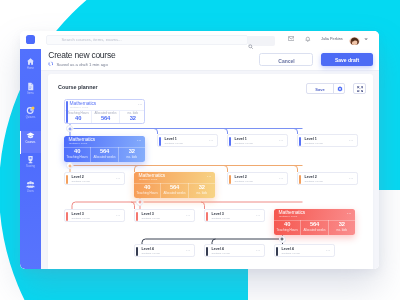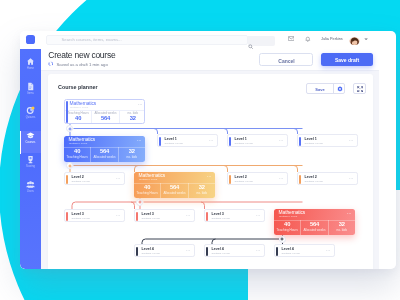--- a/index.html
+++ b/index.html
@@ -5,21 +5,21 @@
   html,body{margin:0;padding:0;background:#fff;}
   body{width:400px;height:300px;overflow:hidden;font-family:"Liberation Sans",sans-serif;
        -webkit-font-smoothing:antialiased;}
   #stage{position:relative;width:400px;height:300px;overflow:hidden;background:#fff;}
   #teal{position:absolute;left:-1px;top:-60px;width:500px;height:500px;}
   #shadowblock{position:absolute;left:248px;top:268px;width:152px;height:32px;background:#fff;}
 
   
   #win{position:absolute;left:20px;top:31px;width:359px;height:238px;background:#fff;
        border-radius:5px;box-shadow:0 18px 34px rgba(125,135,165,.26),0 4px 10px rgba(125,135,165,.10);
-       overflow:hidden;padding-left:17px;}
+       overflow:hidden;}
 
   
   #topbar{position:absolute;left:0;top:0;width:359px;height:18px;background:#fff;}
   #logo{position:absolute;left:6px;top:4px;width:8.5px;height:8.5px;border-radius:2.6px;background:#4c6bfb;}
   #searchwrap{position:absolute;left:26px;top:3.5px;width:202px;height:10px;background:#fafbfd;
               border:0.5px solid #f0f2f7;border-radius:2px;box-sizing:border-box;}
   #searchtxt{position:absolute;left:14.5px;top:1.7px;font-size:4.2px;color:#bcc0cd;letter-spacing:.02px;}
   #searchbtn{position:absolute;left:201px;top:0px;width:27px;height:10px;background:#f2f3f7;
              border-radius:0 2px 2px 0;}
   .tb-ico{position:absolute;}

